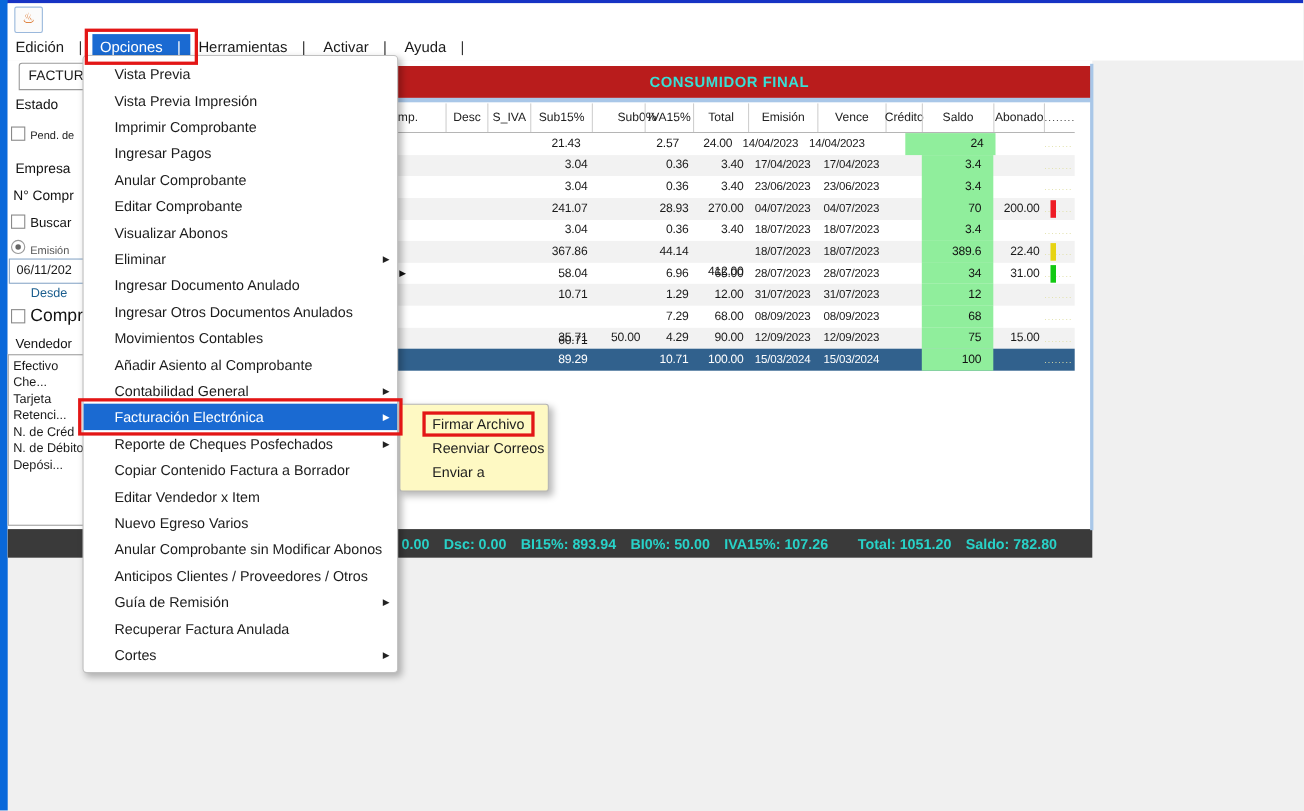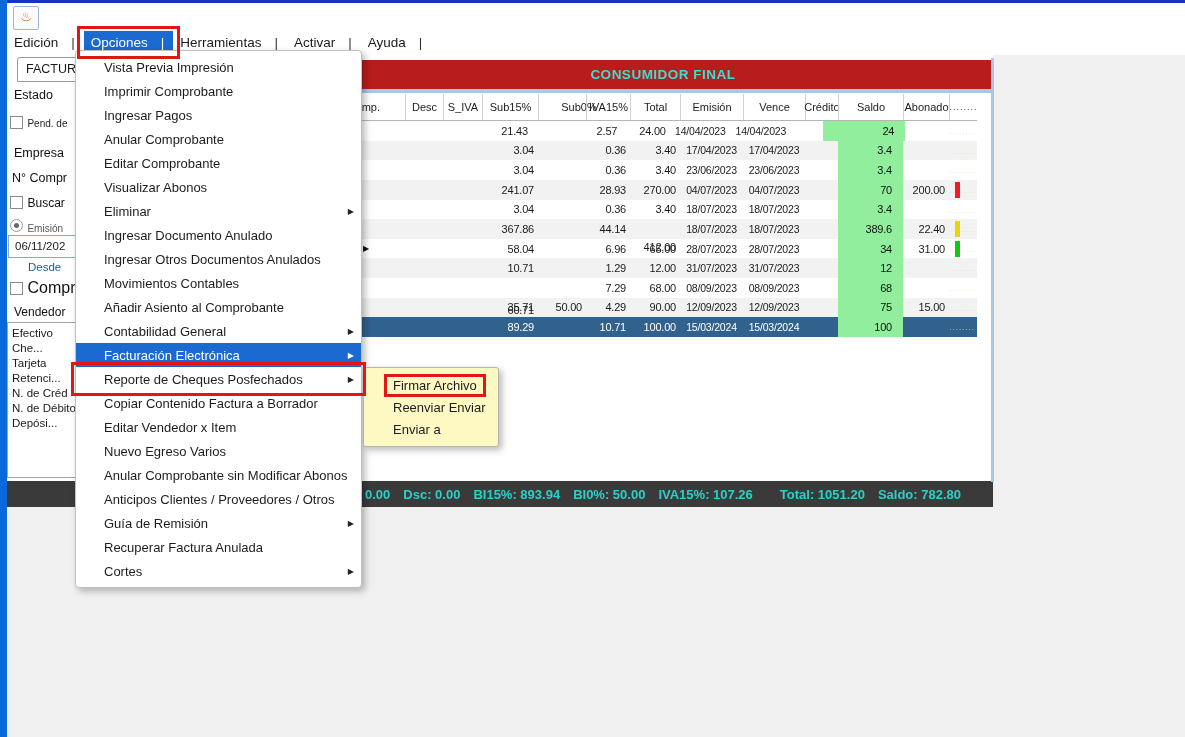--- a/index.html
+++ b/index.html
@@ -355,20 +355,23 @@
         <span>BI0%: 50.00</span>
         <span>IVA15%: 107.26</span>
         <span style="margin-left: 14px;">Total: 1051.20</span>
         <span>Saldo: 782.80</span>
       </div>
     <div class="abs right-blue-edge"></div>
   </div>
 
   <div class="abs menu" id="options-menu">
       <div class="menu-item">
+        <span class="mi-label">Vista Previa</span>
+      </div>
+      <div class="menu-item">
         <span class="mi-label">Vista Previa Impresión</span>
       </div>
       <div class="menu-item">
         <span class="mi-label">Imprimir Comprobante</span>
       </div>
       <div class="menu-item">
         <span class="mi-label">Ingresar Pagos</span>
       </div>
       <div class="menu-item">
         <span class="mi-label">Anular Comprobante</span>
@@ -433,21 +436,21 @@
         <span class="mi-label">Cortes</span>
         <span class="mi-arrow">▶</span>
       </div>
     </div>
 
   <div class="abs submenu" id="submenu">
       <div class="menu-item">
         <span class="mi-label">Firmar Archivo</span>
       </div>
       <div class="menu-item">
-        <span class="mi-label">Reenviar Enviar</span>
+        <span class="mi-label">Reenviar Correos</span>
       </div>
       <div class="menu-item">
         <span class="mi-label">Enviar a</span>
       </div>
     </div>
 <div class="ann" style="left: 76.7969px; top: 25.5px; width: 97.5625px; height: 27px;"></div>
     <div class="ann" style="left: 71px; top: 362px; width: 289px; height: 28px;"></div>
     <div class="ann" style="left: 384px; top: 373.5px; width: 95.7969px; height: 17px;"></div>
   </div>
 

